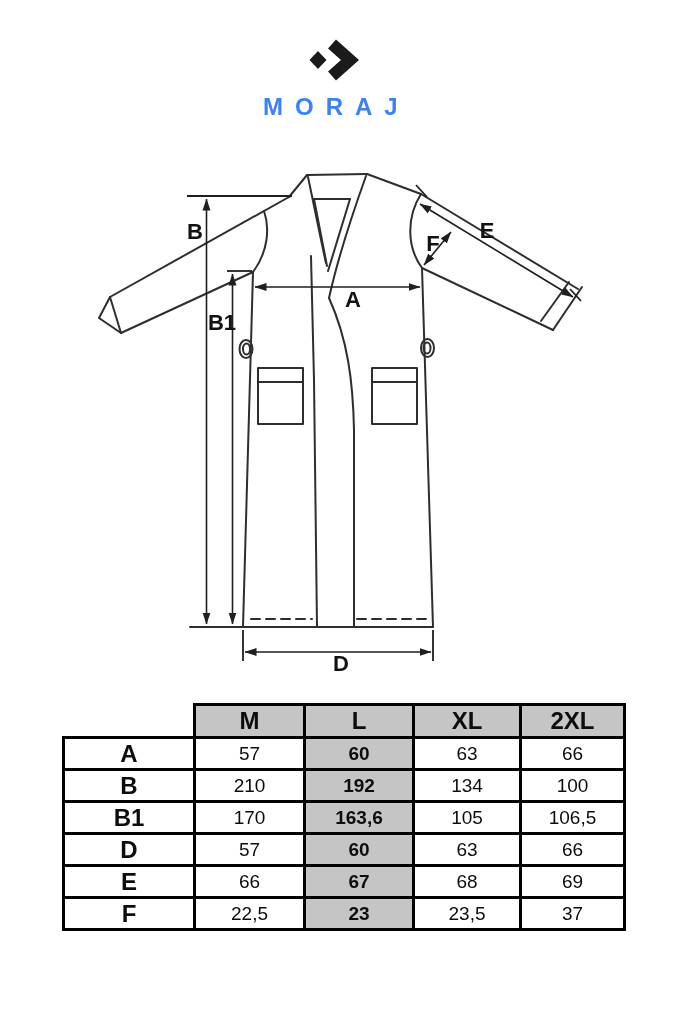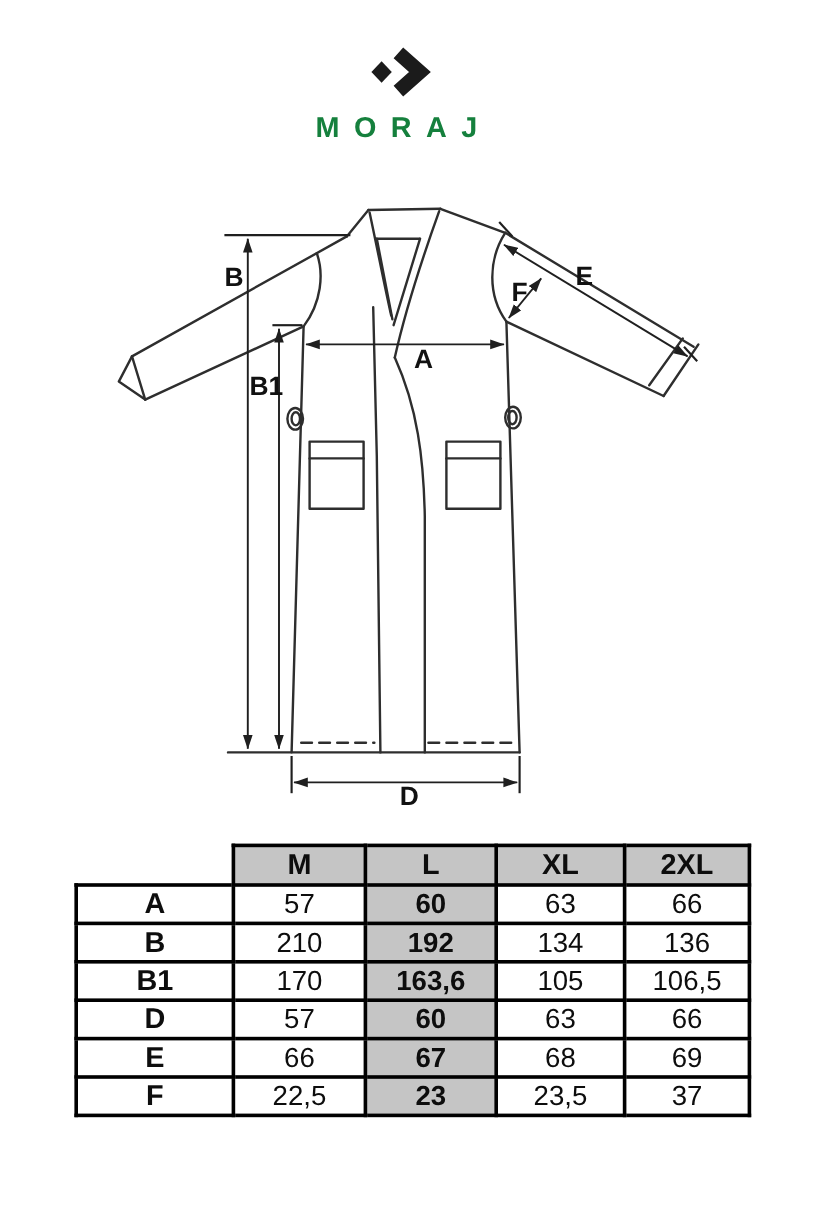--- a/index.html
+++ b/index.html
@@ -3,21 +3,21 @@
 <meta charset="utf-8">
 <style>
   html,body { margin:0; padding:0; background:#ffffff; }
   .page {
     position:relative; width:683px; height:1024px; background:#ffffff;
     font-family:"Liberation Sans", sans-serif; overflow:hidden;
   }
   
   .brand-name {
     position:absolute; left:263px; top:93px;
-    font-size:24px; font-weight:700; letter-spacing:12px; color:#15803d;
+    font-size:24px; font-weight:700; letter-spacing:12px; color:#3b82f6;
     white-space:nowrap;
   }
   
   svg.diagram { position:absolute; left:0; top:0; }
   .robe   { fill:none; stroke:#2e2e2e; stroke-width:2;   stroke-linejoin:round; stroke-linecap:round; }
   .dimref { fill:none; stroke:#1f1f1f; stroke-width:1.8; }
   .dim    { fill:none; stroke:#1f1f1f; stroke-width:1.6;
             marker-start:url(#arrowhead); marker-end:url(#arrowhead); }
   .dashed { stroke-dasharray:9 6; }
   .dimlabel { fill:#111111; font-family:"Liberation Sans",sans-serif;
@@ -33,21 +33,21 @@
     border:3px solid #000000; text-align:center; vertical-align:middle; padding:0;
   }
   .size-table thead th {
     height:30px; background:#c5c5c5; font-size:24px; font-weight:700;
   }
   .size-table thead th.blank { border:none; background:transparent; }
   .size-table tbody th {
     height:29px; background:#ffffff; font-size:24px; font-weight:700;
   }
   .size-table tbody td {
-    height:29px; background:#ffffff; font-size:23px; font-weight:400;
+    height:29px; background:#ffffff; font-size:19px; font-weight:400;
   }
   .size-table tbody td.hl { background:#c5c5c5; font-weight:700; }
 </style>
 </head>
 <body>
 
 <div class="page">
 
   <div class="brand-name">MORAJ</div>
 
@@ -167,21 +167,21 @@
         <td>57</td>
         <td class="hl">60</td>
         <td>63</td>
         <td>66</td>
       </tr>
       <tr>
         <th>B</th>
         <td>210</td>
         <td class="hl">192</td>
         <td>134</td>
-        <td>136</td>
+        <td>100</td>
       </tr>
       <tr>
         <th>B1</th>
         <td>170</td>
         <td class="hl">163,6</td>
         <td>105</td>
         <td>106,5</td>
       </tr>
       <tr>
         <th>D</th>

